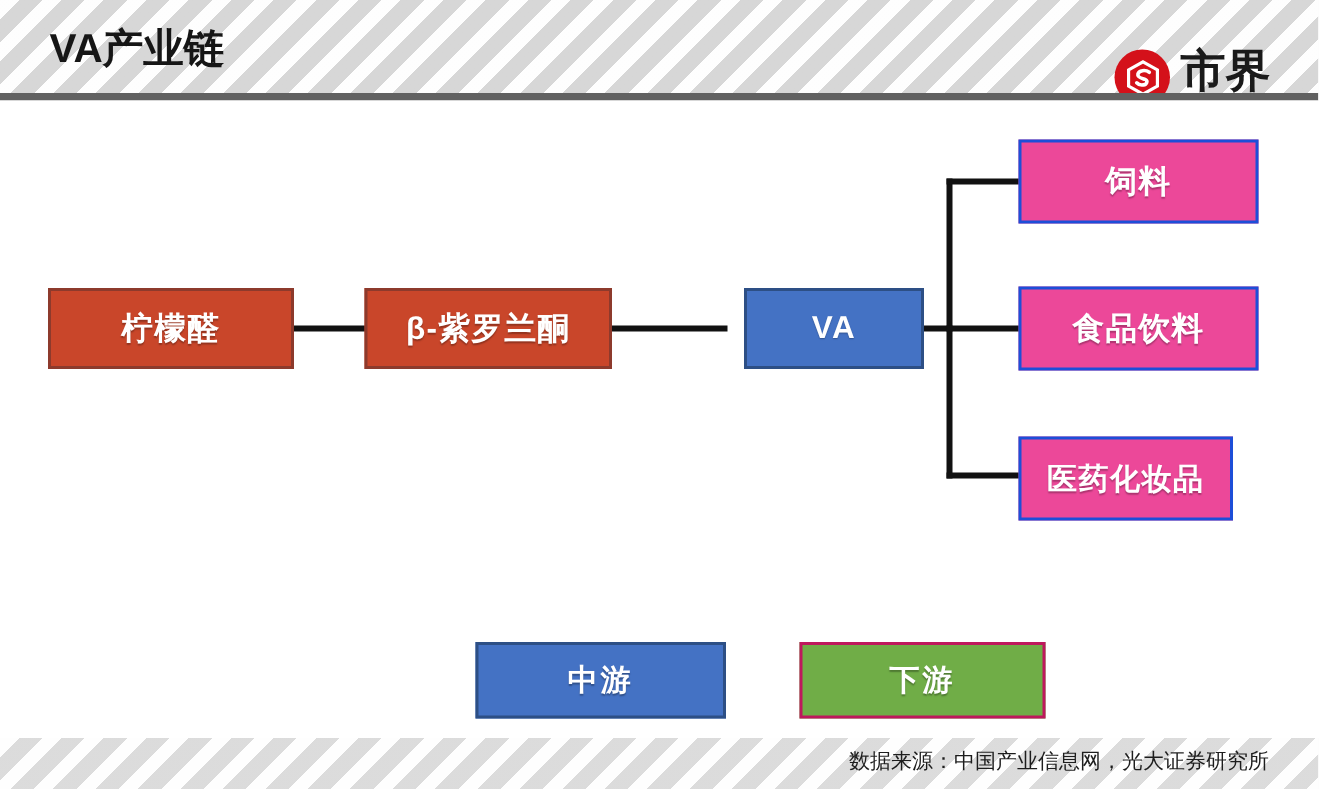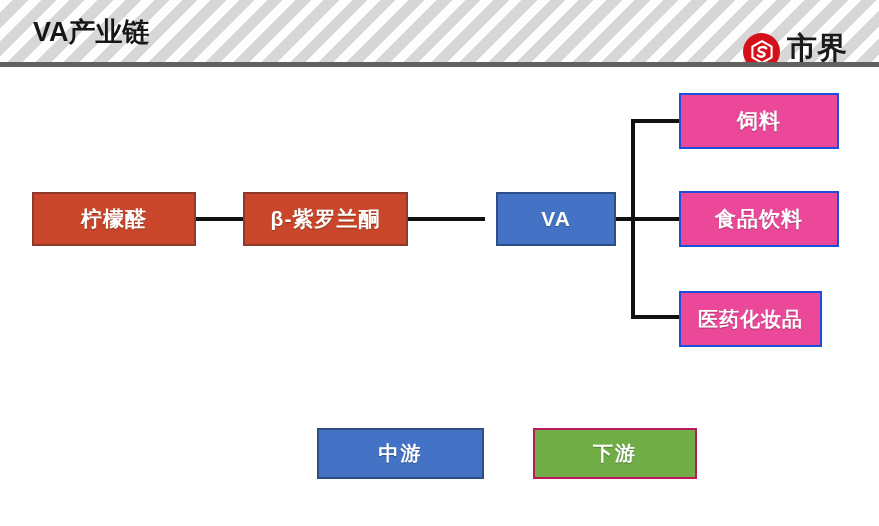--- a/index.html
+++ b/index.html
@@ -207,14 +207,17 @@
     <div class="node green" style="left:679px; top:124px; width:160px; height:56px;">食品饮料</div>
 
     <div class="node green" style="left:679px; top:224px; width:143px; height:56px; font-size:20px;">医药化妆品</div>
 
 
     <div class="legend-item blue" style="left:317px; top:361px; width:167px; height:51px;">中游</div>
 
     <div class="legend-item green" style="left:533px; top:361px; width:164px; height:51px;">下游</div>
   </div>
 
+  <div class="footer">
+    <div class="footer-source">数据来源：中国产业信息网，光大证券研究所</div>
+  </div>
 
 </div>
 
 </body></html>

